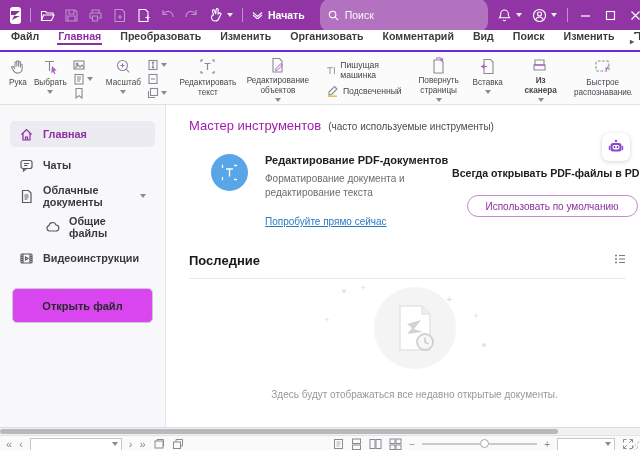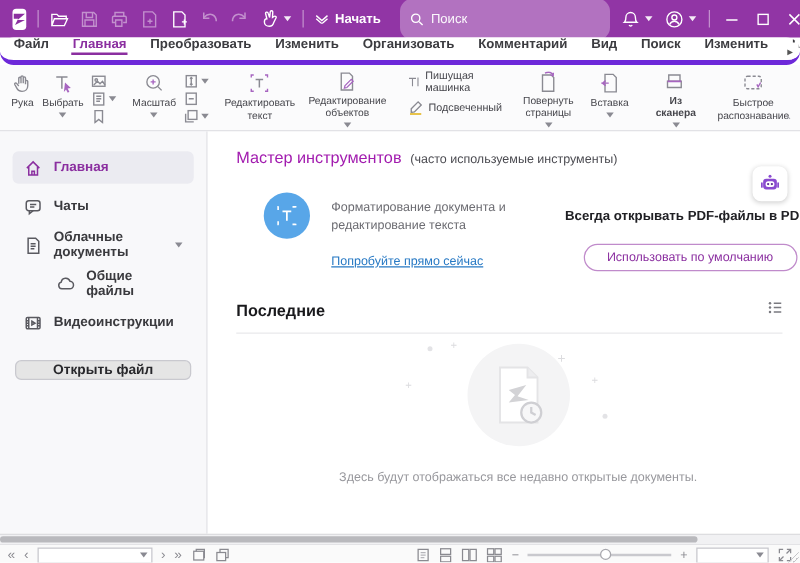--- a/index.html
+++ b/index.html
@@ -15,52 +15,52 @@
   .logo { width:17px; height:17px; background:#fff; border-radius:3px; display:flex; align-items:center; justify-content:center; }
   .start { display:flex; align-items:center; gap:5px; color:#fff; font-size:10.5px; font-weight:600; }
   .search { margin-left:6px; width:218px; height:33px; border-radius:10px; background:rgba(255,255,255,.30); display:flex; align-items:center; padding:0 8px; gap:6px; }
   .search input { flex:1; background:transparent; border:none; outline:none; color:#fff; font-size:10.5px; font-family:inherit; }
   .search input::placeholder { color:rgba(255,255,255,.95); }
   .tb-right { margin-left:auto; display:flex; align-items:center; gap:10px; }
   .caret-w { width:0; height:0; border-left:3px solid transparent; border-right:3px solid transparent; border-top:4px solid rgba(255,255,255,.9); }
   .caret-g { width:0; height:0; border-left:3px solid transparent; border-right:3px solid transparent; border-top:4px solid #8a8a92; }
 
   
-  .menubar { height:22px; background:#fff; border-bottom:4px solid #6d28d9; display:flex; align-items:center; padding:0 18px 8px 10px; gap:17px; font-size:10.6px; font-weight:700; color:#3c3c40; position:relative; white-space:nowrap; overflow:hidden;border-radius:11px; }
+  .menubar { height:22px; background:#fff; border-bottom:2px solid #6d28d9; display:flex; align-items:center; padding:0 18px 8px 10px; gap:17px; font-size:10.6px; font-weight:700; color:#3c3c40; position:relative; white-space:nowrap; overflow:hidden; }
   .menu-item { cursor:default; padding:2px 1px; }
   .menu-item.active { color:#8b2fa0; border-bottom:2px solid #8b2fa0; padding-bottom:1px; }
   .menu-overflow { position:absolute; right:2px; top:4px; width:12px; height:14px; background:#fff; color:#555; font-size:8px; display:flex; align-items:center; justify-content:center; }
   .menu-overflow::before { content:"\25B8"; }
 
   
   .toolbar { height:53px; background:#fbfbfc; border-bottom:1px solid #e2e2e6; display:flex; align-items:stretch; padding:3px 2px 2px 4px; position:relative; }
   .tgroup { display:flex; align-items:stretch; gap:1px; padding:0 2px; }
   .tsep { width:1px; background:#e4e4e8; margin:3px 2px; }
   .tbtn { display:flex; flex-direction:column; align-items:center; justify-content:flex-start; padding:2px 3px 0; border-radius:3px; text-align:center; }
   .tbtn .ticon { height:19px; display:flex; align-items:center; }
   .tbtn .tlabel { font-size:8.2px; color:#46464c; line-height:1.22; margin-top:2px; }
   .tbtn .caret-g { margin-top:2px; }
   .minicol { display:flex; flex-direction:column; justify-content:center; gap:2px; padding:0 2px; }
   .minirow { display:flex; align-items:center; gap:2px; }
-  .stackcol { display:flex; flex-direction:column; gap:4px; padding:0 4px; }
+  .stackcol { display:flex; flex-direction:column; justify-content:center; gap:4px; padding:0 4px; }
   .stackrow { display:flex; align-items:center; gap:4px; font-size:8.6px; color:#46464c; }
   .collapse-arrow { position:absolute; right:6px; bottom:3px; color:#9a9aa2; font-size:8px; }
   .collapse-arrow::before { content:"\2303"; }
   svg.g { stroke:#8a8a92; fill:none; stroke-width:1.1; }
 
   
   .app-body { display:flex; height:322px; }
   .sidebar { width:166px; background:#f8f8fa; border-right:1px solid #e4e4e8; padding-top:16px; display:flex; flex-direction:column; }
   .side-item { height:26px; margin:0 10px 5px; padding:0 9px; border-radius:5px; display:flex; align-items:center; gap:9px; font-size:10.8px; font-weight:700; color:#3a3a3e; }
   .side-item svg { width:15px; height:15px; flex:0 0 auto; stroke:#5a5a60; fill:none; stroke-width:1.2; }
   .side-item.active { background:#ebebf1; color:#8b2fa0; }
   .side-item.active svg { stroke:#8b2fa0; }
   .side-item.indent { margin-left:36px; }
   .side-item .caret-g { margin-left:auto; }
-  .open-file-btn { margin:12px 12px 0; height:16px; background:#e5e5e5; border:1px solid #c9c9cf; border-radius:5px; font-size:11px; font-weight:700; color:#28282c; font-family:inherit; display:flex; align-items:center; justify-content:center; }
+  .open-file-btn { margin:12px 12px 0; height:35px; background:#d946ef; border:1px solid #c9c9cf; border-radius:5px; font-size:11px; font-weight:700; color:#28282c; font-family:inherit; display:flex; align-items:center; justify-content:center; }
 
   
   .main { flex:1; position:relative; padding:13px 0 0 23px; overflow:hidden; }
   .wiz-head { display:flex; align-items:baseline; gap:7px; }
   .wiz-title { font-size:13px; font-weight:400; color:#a21caf; }
   .wiz-sub { font-size:10px; color:#4c4c52; }
   .tool-card { display:flex; margin-top:21px; margin-left:22px; gap:17px; }
   .tool-ico { width:37px; height:37px; border-radius:50%; background:#58a6e8; display:flex; align-items:center; justify-content:center; flex:0 0 auto; }
   .tool-texts { width:200px; }
   .tool-title { font-size:11px; font-weight:700; color:#202024; }
@@ -443,20 +443,21 @@
     </div>
 
     <div class="tool-card">
       <div class="tool-ico">
         <svg width="19" height="19" viewBox="0 0 19 19">
             <path d="M2.5 5V2.5H5M14 2.5h2.5V5M2.5 14v2.5H5M14 16.5h2.5V14" stroke="#fff" fill="none" stroke-width="1.3" stroke-dasharray="3 2"></path>
             <path d="M6 6h7M9.5 6v7.5" stroke="#fff" fill="none" stroke-width="1.4"></path>
           </svg>
       </div>
       <div class="tool-texts">
+        <div class="tool-title">Редактирование PDF-документов</div>
         <div class="tool-desc">Форматирование документа и редактирование текста</div>
         <a class="tool-link" href="#">Попробуйте прямо сейчас</a>
       </div>
     </div>
 
     <div class="right-col">
       <div class="ai-btn">
         <svg width="18" height="18" viewBox="0 0 18 18">
           <circle cx="9" cy="3" r="1.2" fill="#8a4bd0"></circle>
           <rect x="3.5" y="5" width="11" height="8.5" rx="2.5" fill="#8a4bd0"></rect>

